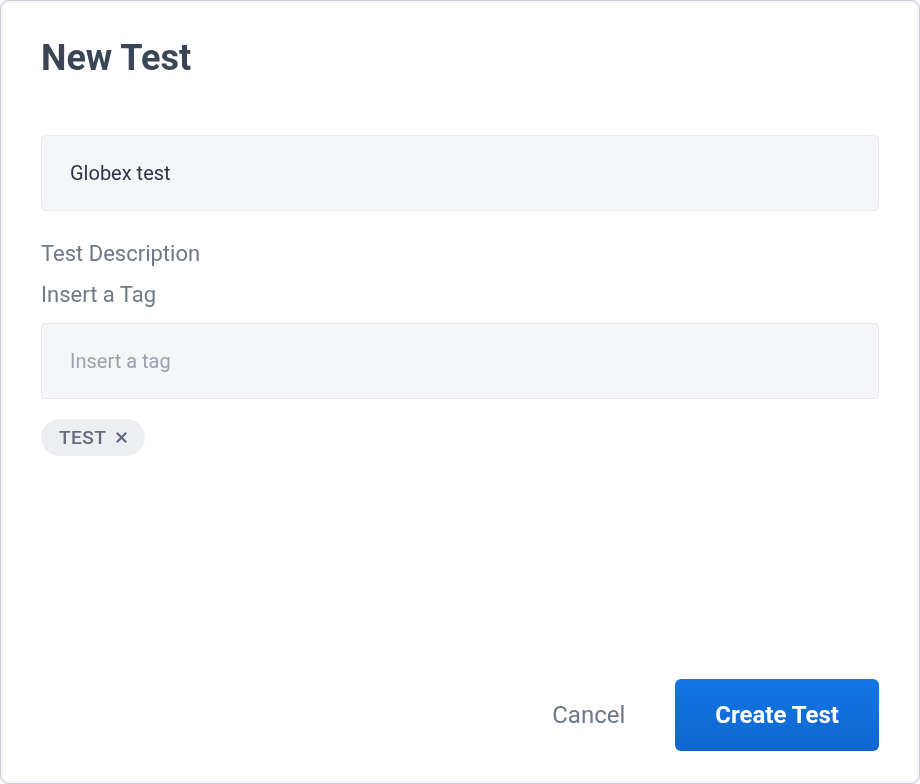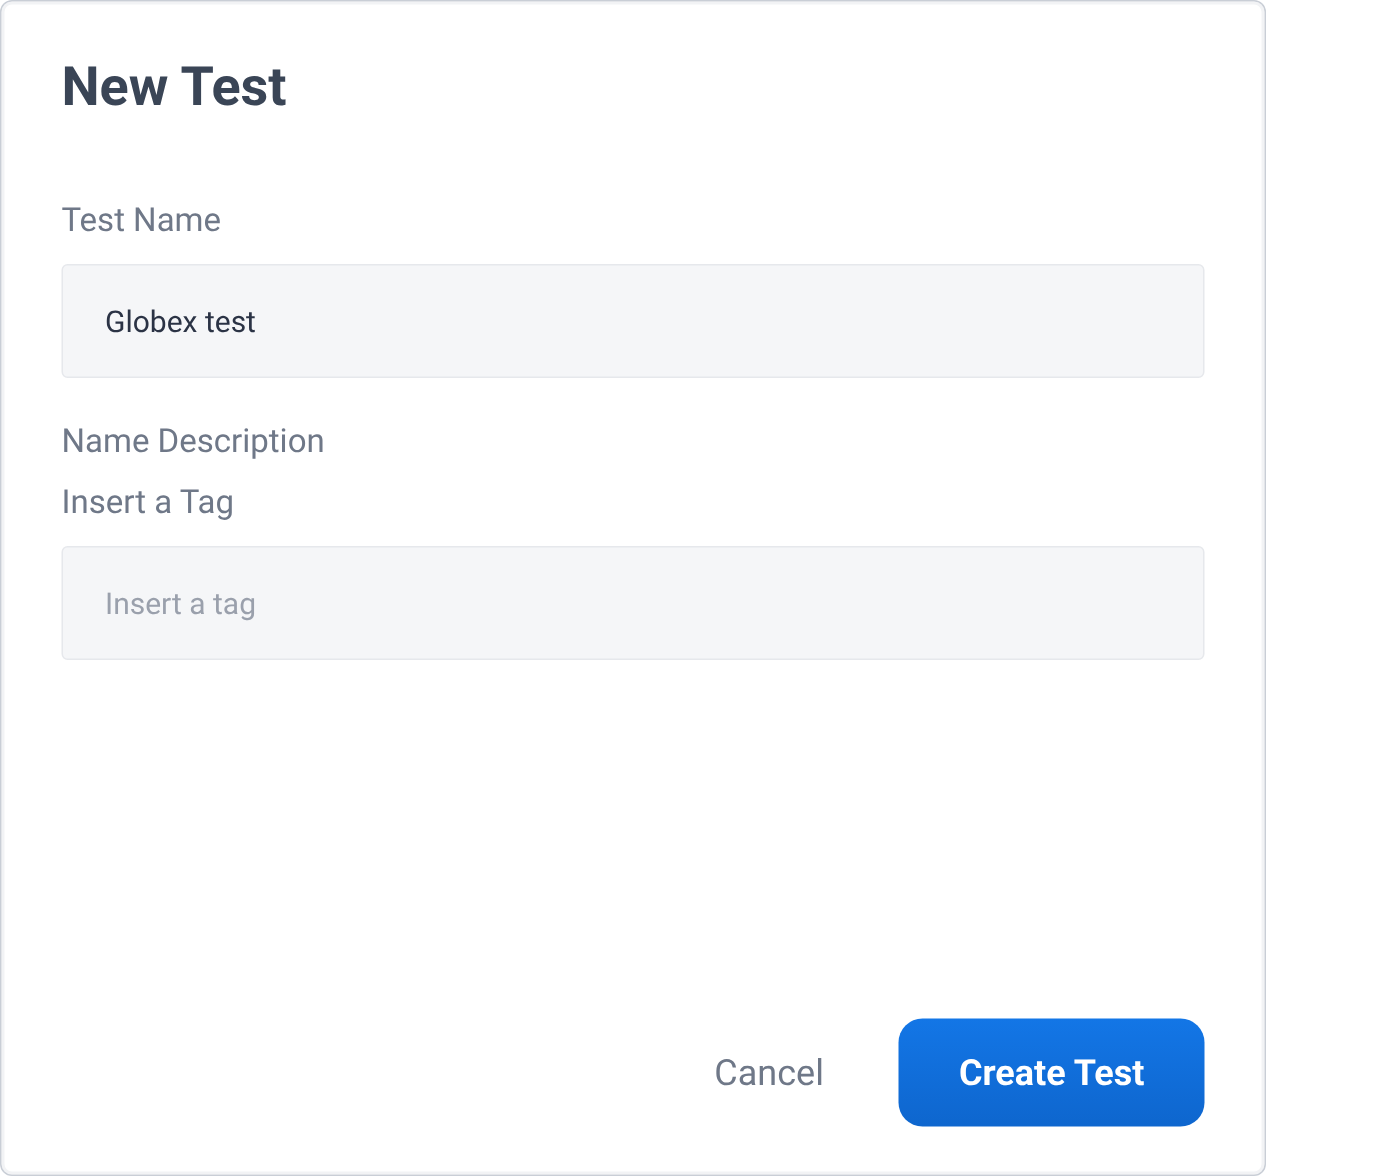--- a/index.html
+++ b/index.html
@@ -10,21 +10,21 @@
     }
     body {
       background: #fff;
       width: 920px;
       height: 784px;
       display: flex;
       align-items: flex-start;
       justify-content: flex-start;
     }
     .dialog {
-      width: 844px;
+      width: 920px;
       height: 784px;
       background: #ffffff;
       border: 1px solid #c9ced6;
       border-radius: 8px;
       padding: 36px 40px 32px 40px;
       display: flex;
       flex-direction: column;
       box-shadow: inset 0 0 0 2px #f2f3f5;
     }
     .title {
@@ -102,42 +102,50 @@
       font-size: 24px;
       font-weight: 400;
       cursor: pointer;
       padding: 12px 10px;
     }
     .btn-primary {
       background: #0f6cd6;
       background: linear-gradient(#1376e6, #0e66ce);
       color: #ffffff;
       border: none;
-      border-radius: 16px;
+      border-radius: 6px;
       font-size: 24px;
       font-weight: 700;
       padding: 22px 40px;
       cursor: pointer;
     }
   </style>
 </head>
 <body>
 
 <div class="dialog">
   <h1 class="title">New Test</h1>
 
-  <label class="field-label">Test Name</label>
   <input class="text-input" type="text" value="Globex test" style="">
 
-  <label class="field-label">Name Description</label>
+  <label class="field-label">Test Description</label>
 
   <label class="field-label">Insert a Tag</label>
   <input class="text-input" type="text" placeholder="Insert a tag" style="">
 
   <div class="tags-row">
+    <span class="tag">
+      <span>TEST</span>
+      <span class="tag-remove">
+        <svg viewBox="0 0 16 16" fill="none">
+            <line x1="3" y1="3" x2="13" y2="13"></line>
+            <line x1="13" y1="3" x2="3" y2="13"></line>
+          </svg>
+      </span>
+    </span>
   </div>
 
   <div class="spacer"></div>
 
   <div class="footer">
     <button class="btn-cancel">Cancel</button>
     <button class="btn-primary">Create Test</button>
   </div>
 </div>
 

